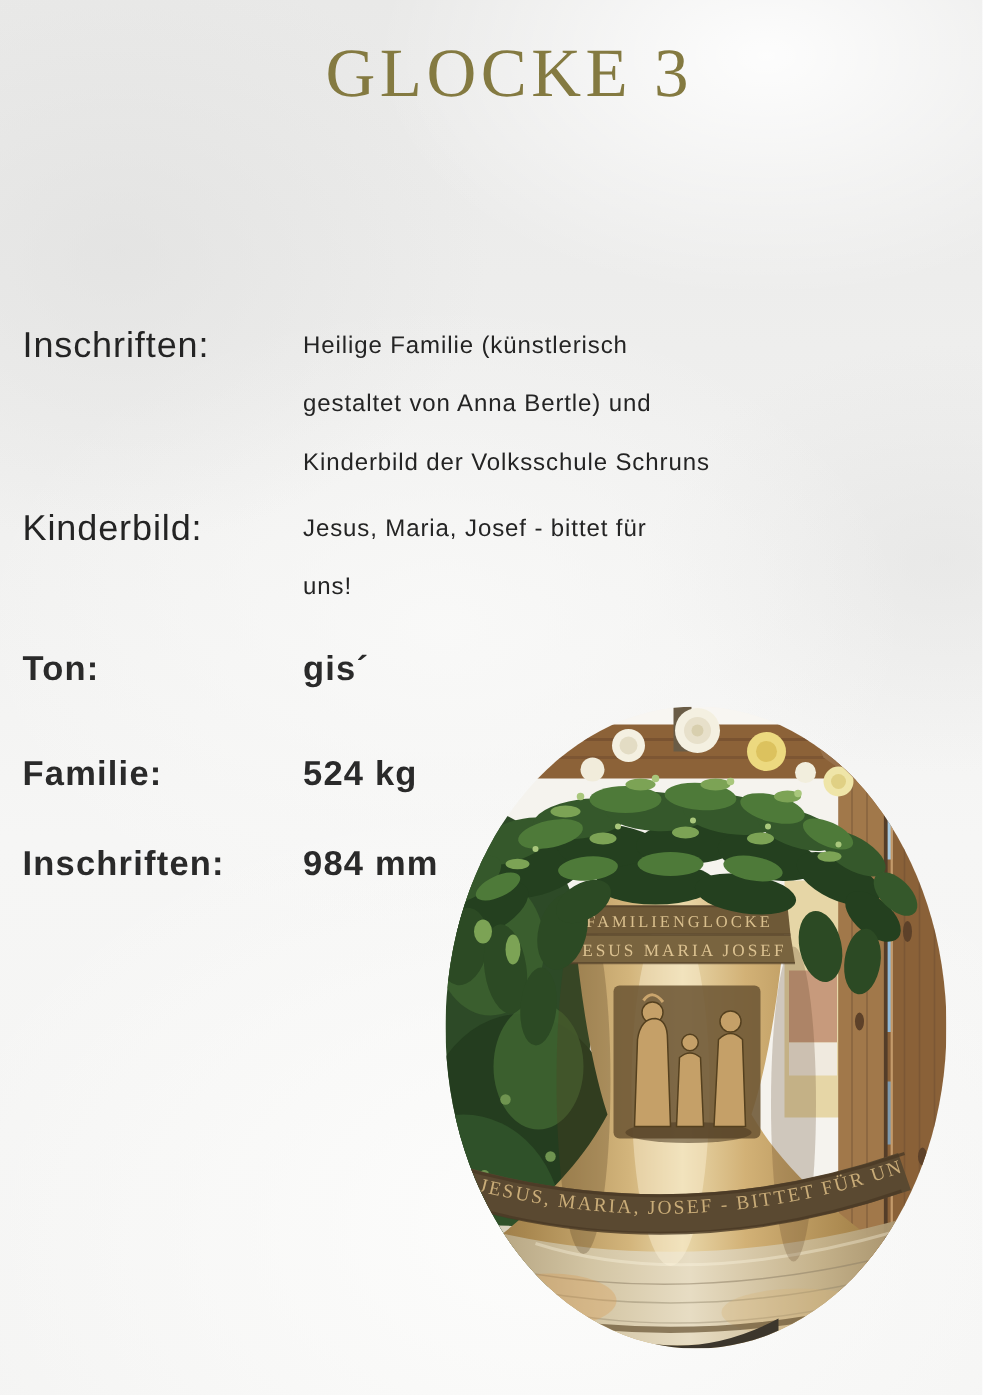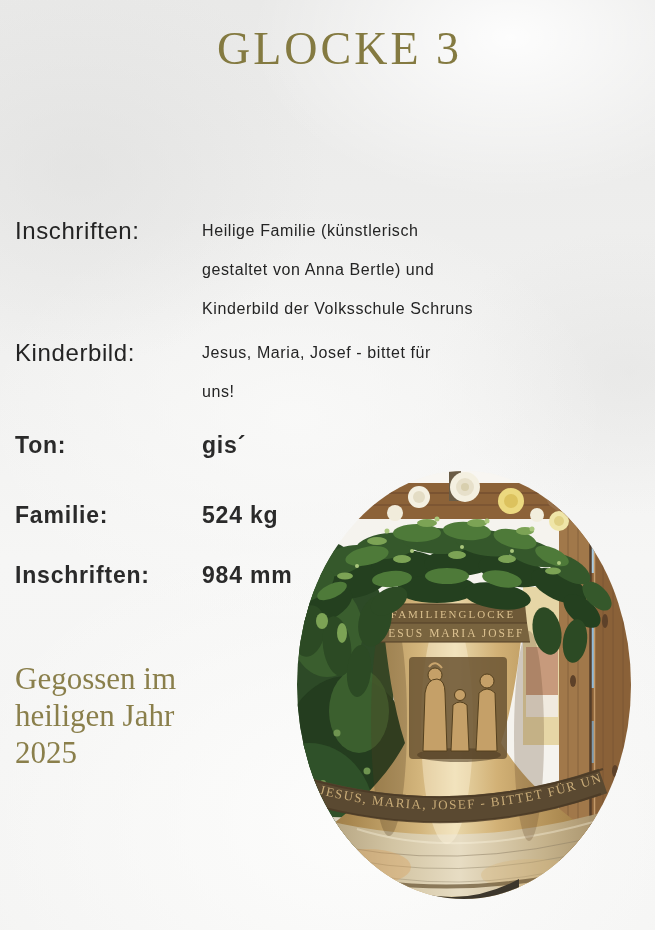--- a/index.html
+++ b/index.html
@@ -87,23 +87,20 @@
   <div class="detail-row row-4">
     <div class="detail-label">Familie:</div>
     <div class="detail-value">524 kg</div>
   </div>
 
   <div class="detail-row row-5">
     <div class="detail-label">Inschriften:</div>
     <div class="detail-value">984 mm</div>
   </div>
 
-  <div class="cast-note">Gegossen im
-heiligen Jahr
-2025</div>
 
   <div class="photo-oval">
     <svg width="334" height="428" viewBox="0 0 334 428" xmlns="http://www.w3.org/2000/svg">
       <defs>
         <linearGradient id="bellGrad" x1="0" y1="0" x2="1" y2="0">
           <stop offset="0" stop-color="#86683e"></stop>
           <stop offset="0.18" stop-color="#a8874f"></stop>
           <stop offset="0.38" stop-color="#d3b57c"></stop>
           <stop offset="0.48" stop-color="#e9d7a9"></stop>
           <stop offset="0.60" stop-color="#d2b176"></stop>

